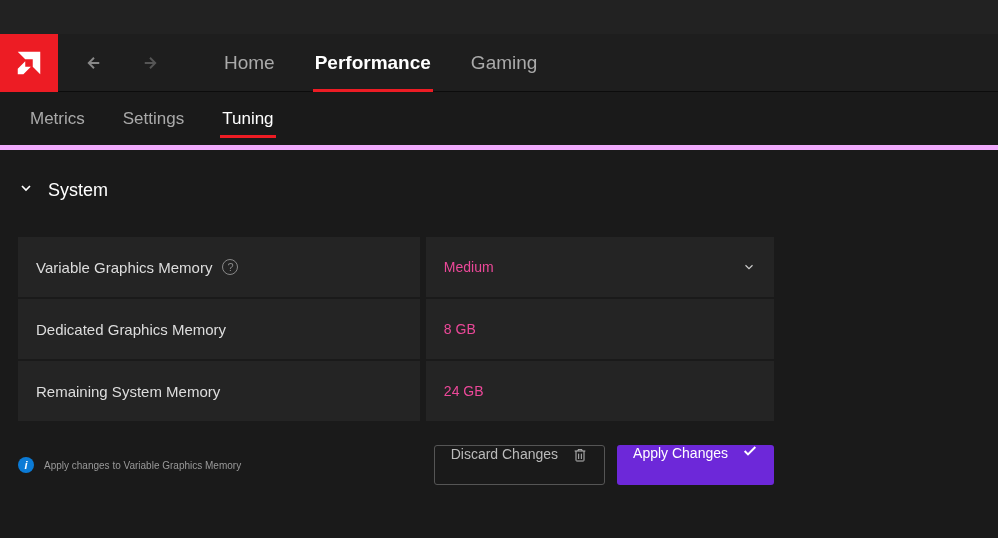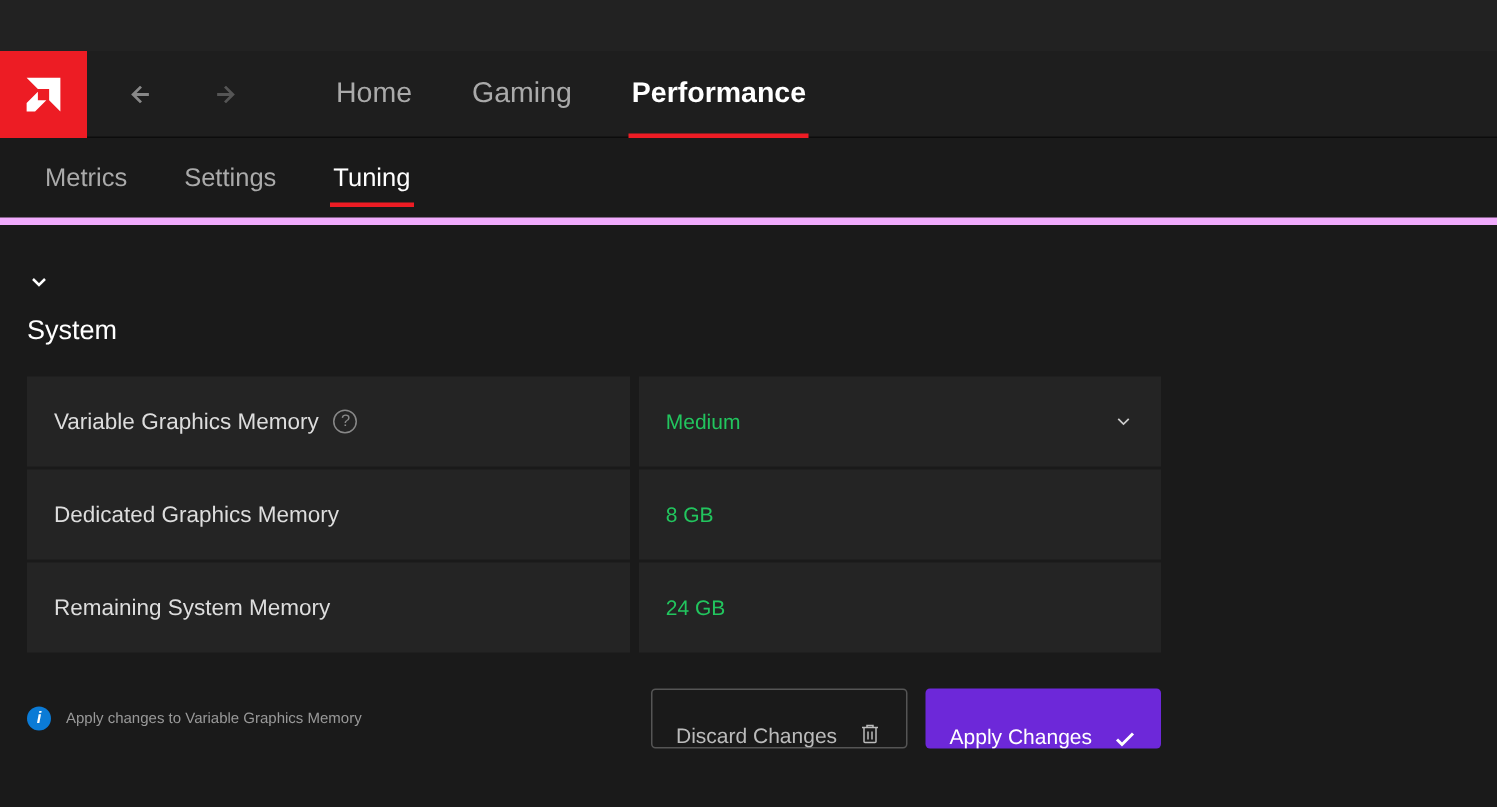--- a/index.html
+++ b/index.html
@@ -86,23 +86,22 @@
     position: absolute;
     left: 14px; right: 14px; bottom: 10px;
     height: 3px;
     background: #ed1c24;
   }
   .content { padding: 30px 18px 18px 18px; }
   .section-header {
     display: flex;
     align-items: flex-start;
     gap: 14px;
-    margin-bottom: 20px;
-    cursor: pointer;
-    flex-direction: column;
+    margin-bottom: 36px;
+    cursor: pointer;
   }
   .section-header svg { width: 16px; height: 16px; stroke: #fff; stroke-width: 2.5; fill: none; }
   .section-title { color: #fff; font-size: 18px; font-weight: 400; }
   .settings-table {
     width: 756px;
     display: flex;
     flex-direction: column;
     gap: 2px;
   }
   .setting-row {
@@ -110,21 +109,21 @@
     gap: 6px;
   }
   .setting-label-cell, .setting-value-cell {
     background: #242424;
     height: 60px;
     display: flex;
     align-items: center;
     padding: 0 18px;
   }
   .setting-label-cell { width: 404px; gap: 10px; color: #ddd; font-size: 15px; }
-  .setting-value-cell { width: 350px; color: #22c55e; font-size: 14px; justify-content: space-between; }
+  .setting-value-cell { width: 350px; color: #ec4899; font-size: 14px; justify-content: space-between; }
   .setting-value-cell.dropdown { cursor: pointer; }
   .help-icon {
     width: 16px; height: 16px;
     border: 1.5px solid #888;
     border-radius: 50%;
     display: flex; align-items: center; justify-content: center;
     font-size: 11px; color: #888;
     cursor: pointer;
   }
   .chevron { width: 14px; height: 14px; stroke: #ccc; stroke-width: 2; fill: none; }
@@ -139,21 +138,21 @@
     width: 16px; height: 16px; border-radius: 50%;
     background: #0b7bd6;
     display: flex; align-items: center; justify-content: center;
     color: #fff; font-size: 11px; font-weight: bold; font-style: italic;
   }
   .info-text { font-size: 10px; color: #999; }
   .btn {
     height: 40px;
     padding: 0 16px;
     display: flex;
-    align-items: flex-end;
+    align-items: flex-start;
     gap: 14px;
     border-radius: 3px;
     cursor: pointer;
     font-size: 14px;
   }
   .btn-discard {
     border: 1px solid #555;
     color: #bbb;
     margin-right: 12px;
   }
@@ -181,22 +180,22 @@
         <path d="M19 12H5m7-7l-7 7 7 7"></path>
       </svg>
   </div>
   <div class="nav-arrow dimmed">
     <svg viewBox="0 0 24 24">
         <path d="M5 12h14m-7-7l7 7-7 7"></path>
       </svg>
   </div>
   <div class="main-tabs">
     <div class="main-tab">Home</div>
+    <div class="main-tab active">Performance</div>
     <div class="main-tab">Gaming</div>
-    <div class="main-tab active">Performance</div>
   </div>
 </div>
 
 <div class="subnav">
   <div class="sub-tab">Metrics</div>
   <div class="sub-tab">Settings</div>
   <div class="sub-tab active">Tuning</div>
 </div>
 
 <div class="content">

